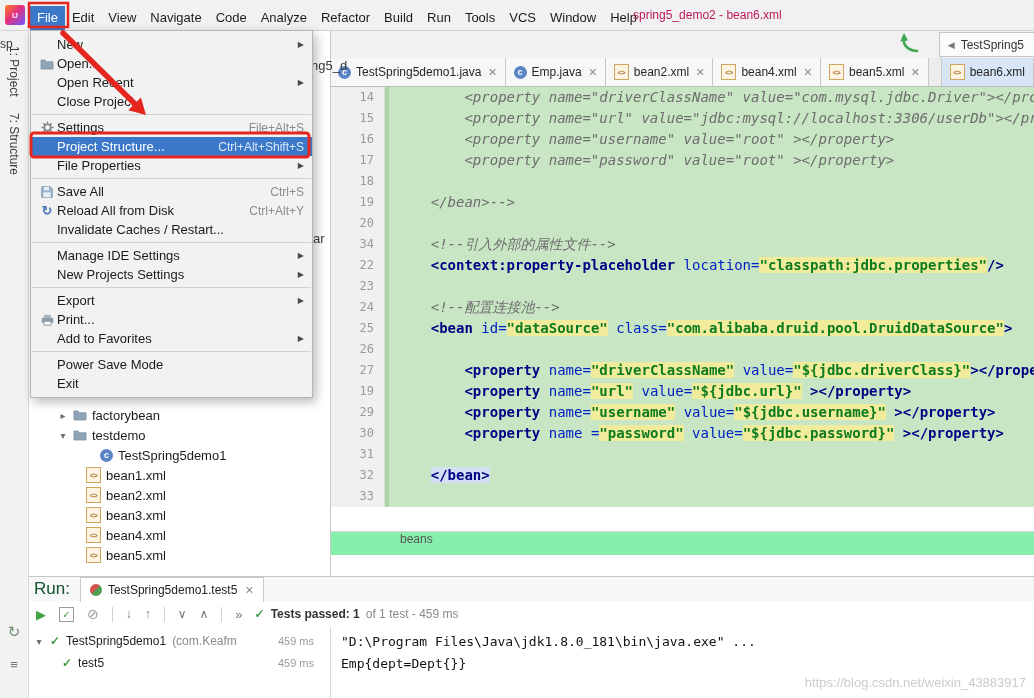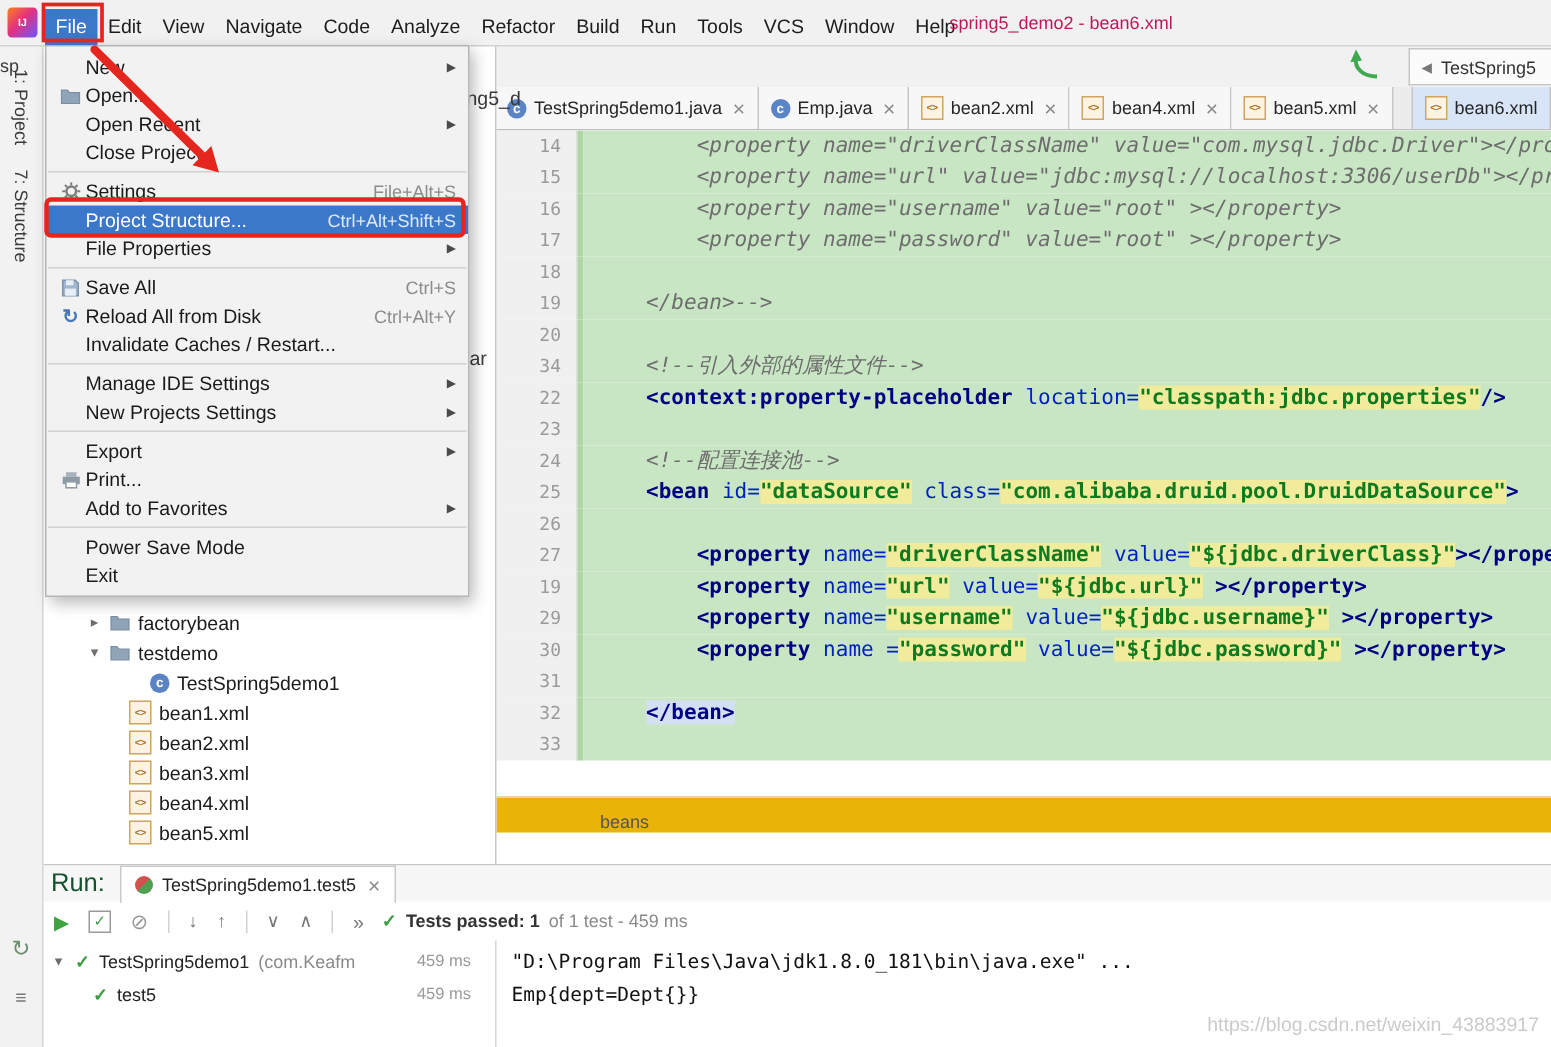--- a/index.html
+++ b/index.html
@@ -61,22 +61,22 @@
   .ln{flex:none;width:44px;padding-right:10px;text-align:right;background:#f0f0f0;color:#9a9a9a;
     font:12px/21px "DejaVu Sans Mono",monospace;border-right:1px solid #dedede}
   .chg{flex:none;width:4px;background:#aed6a4}
   .code-text{flex:1;white-space:pre;overflow:hidden;background:#c8e6c3;padding-left:8px;
     font:14px/21px "DejaVu Sans Mono",monospace;color:#000}
   .tk-comment{color:#6d6d6d;font-style:italic}
   .tk-tag{color:#000085;font-weight:bold}
   .tk-attr{color:#0021c4}
   .tk-hlval{color:#0c7a1f;font-weight:bold;background:#f1ec9b}
   .tk-hltag{color:#000085;font-weight:bold;background:#d3dff2}
-  #breadcrumb-bar{height:23px;border-top:1px solid #d6d6d6;display:flex;align-items:flex-end;
-    padding-left:70px;font-size:12px;color:#555;background:#eab308}
+  #breadcrumb-bar{height:23px;border-top:1px solid #d6d6d6;display:flex;align-items:flex-start;
+    padding-left:70px;font-size:12px;color:#555;background:#86efac}
 
   
   #run-panel{position:absolute;left:28px;top:576px;right:0;height:122px;background:#fff;
     border-top:1px solid #c5c5c5;z-index:3}
   #run-header{height:24px;display:flex;align-items:center;background:#f7f7f7}
   #run-label{font-size:17px;color:#14532d;margin-left:6px}
   #run-tab{display:flex;align-items:center;gap:6px;height:24px;padding:0 9px;margin-left:10px;
     background:#fff;border:1px solid #c9c9c9;border-bottom:none;font-size:12px;color:#222}
   #run-toolbar{height:26px;display:flex;align-items:center;padding-left:8px}
   #rt-icons{display:flex;align-items:center;gap:13px}

